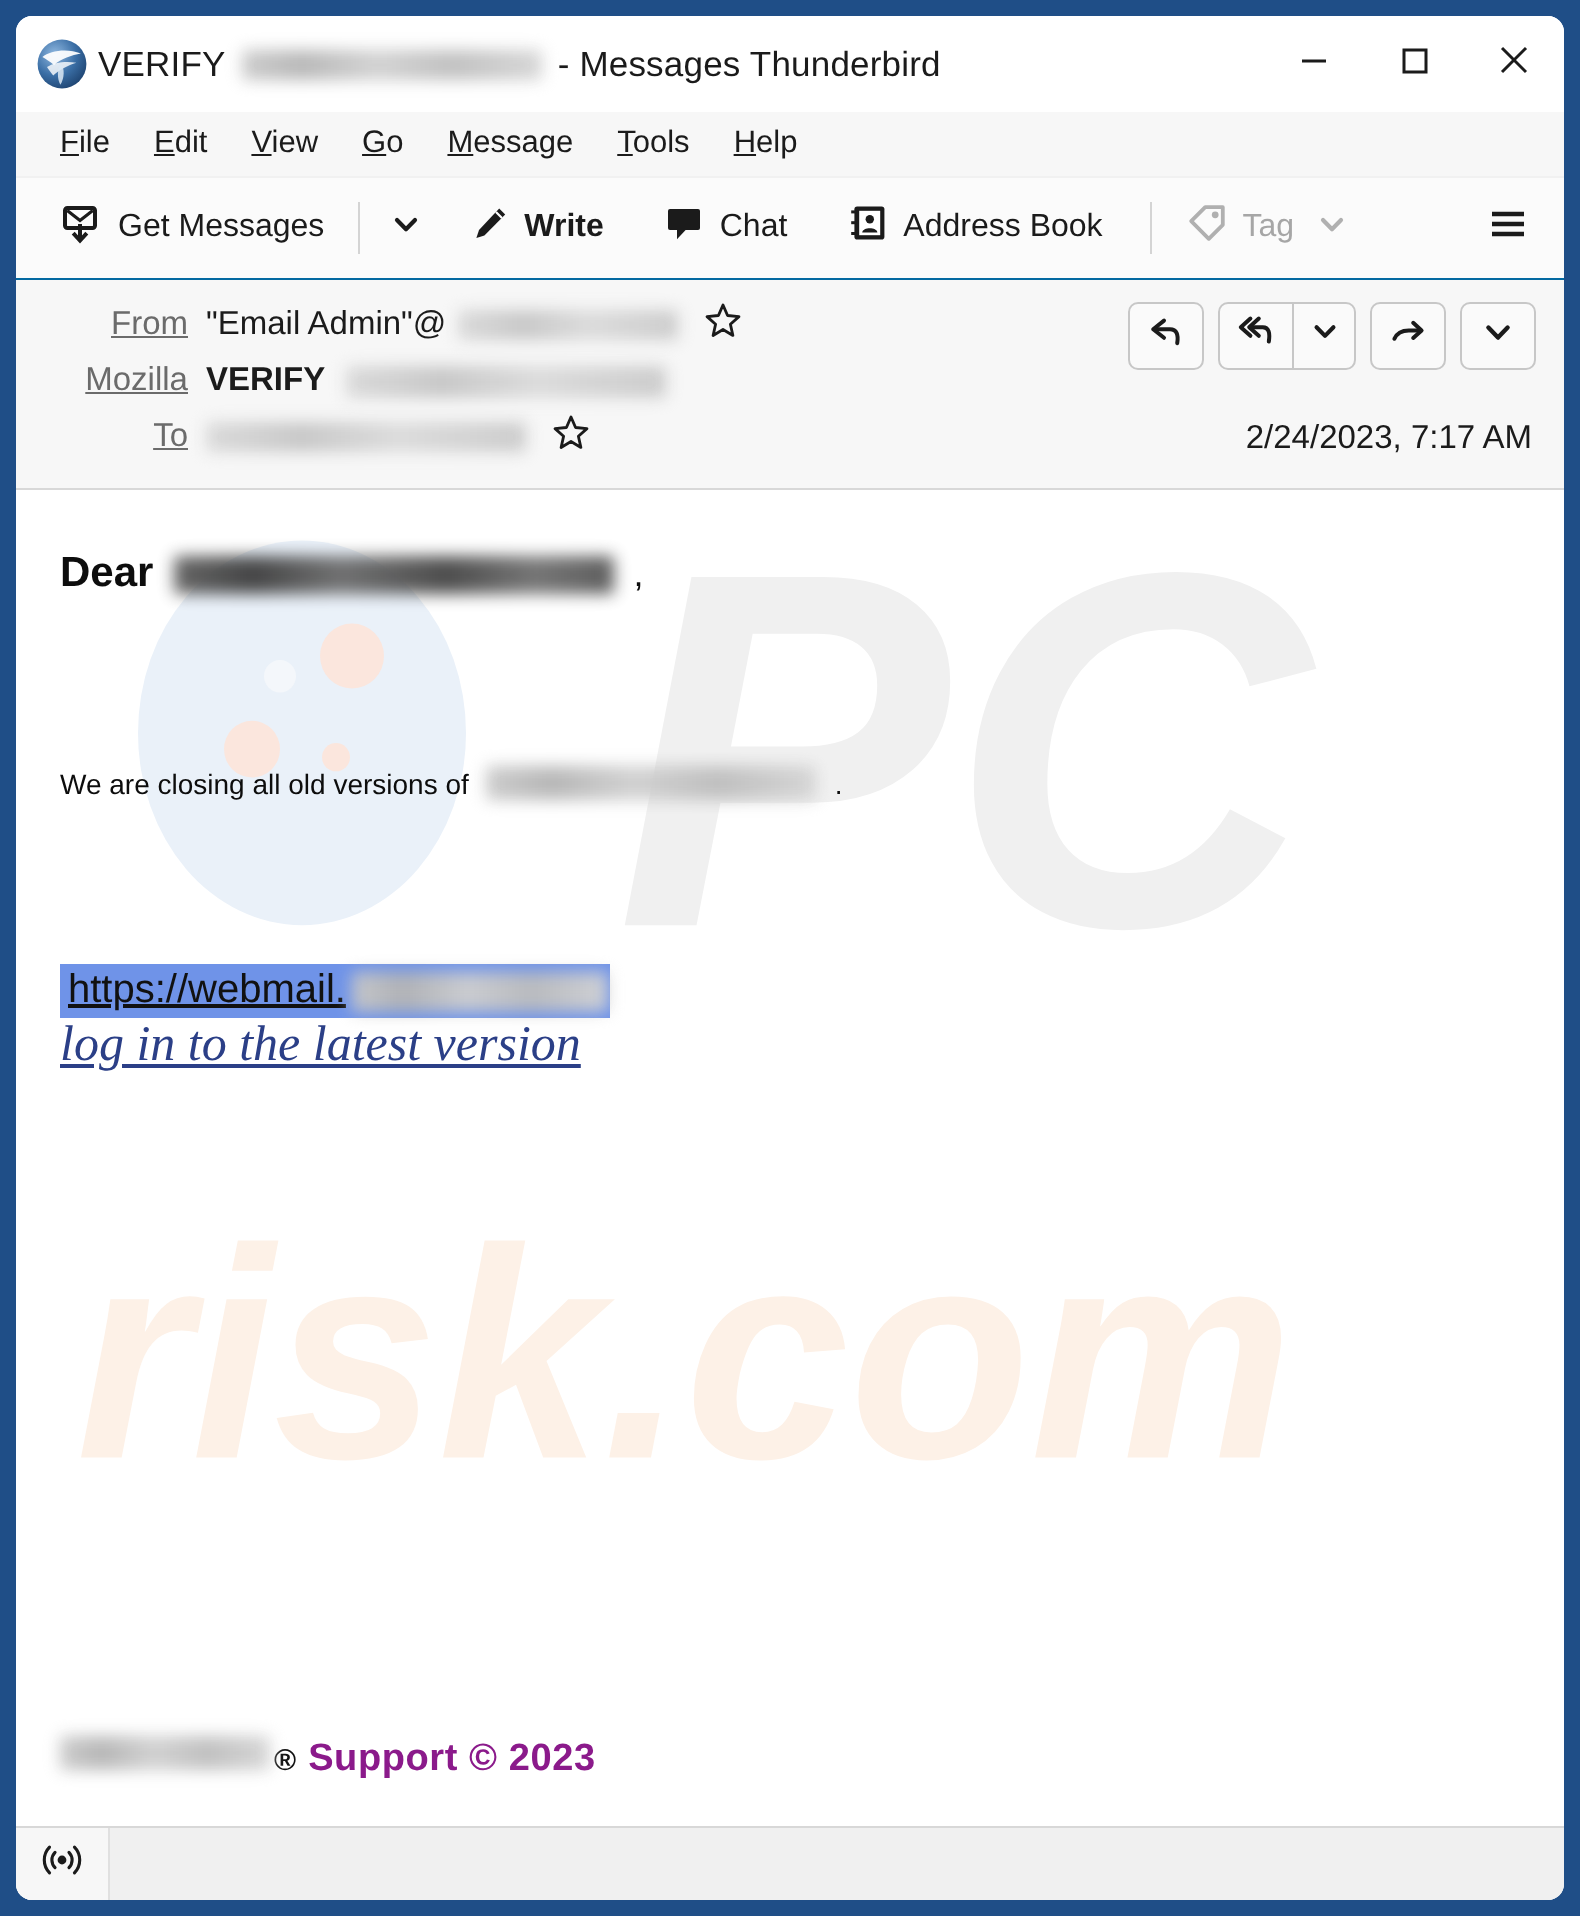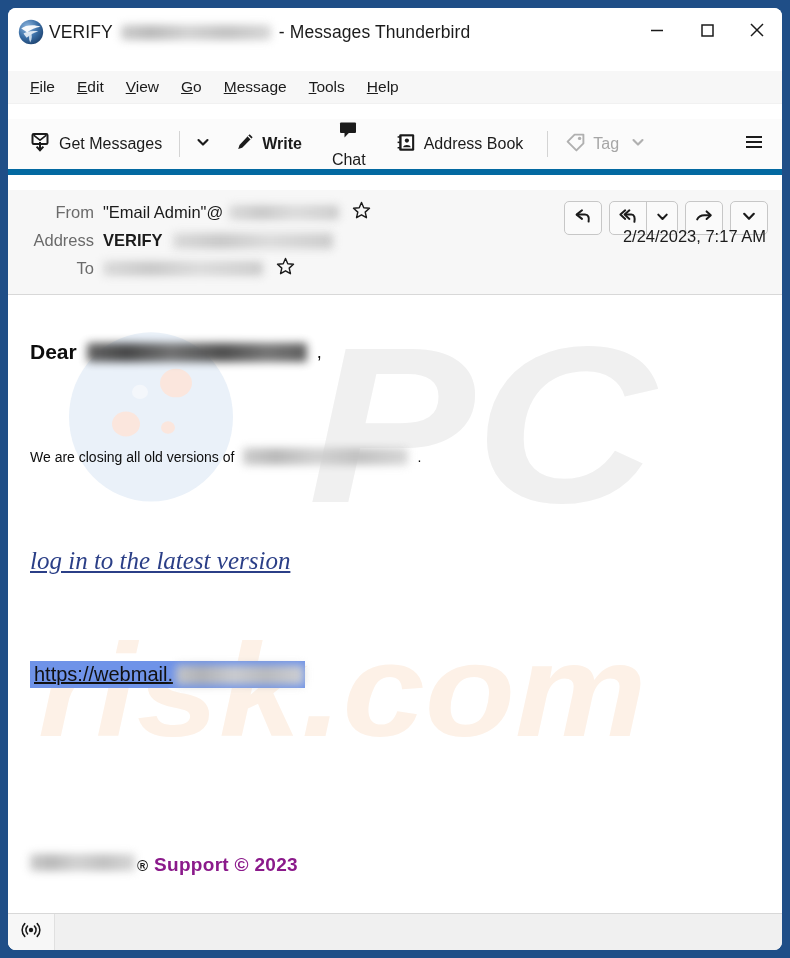--- a/index.html
+++ b/index.html
@@ -27,21 +27,20 @@
     position: absolute;
     left: 8px; top: 8px;
     width: 774px;
     height: 942px;
     background: #ffffff;
     border-radius: 8px;
     overflow: hidden;
     box-sizing: border-box;
     display: flex;
     flex-direction: column;
-    gap: 15px;
   }
 
   
   #titlebar {
     height: 48px;
     background: #ffffff;
     display: flex;
     align-items: center;
     flex: 0 0 auto;
     position: relative;
@@ -110,21 +109,21 @@
   .menu-item .ak { text-decoration: underline; }
 
   
   #toolbar {
     height: 50px;
     background: #fbfbfb;
     display: flex;
     align-items: center;
     padding: 0 10px 0 14px;
     flex: 0 0 auto;
-    border-bottom: 6px solid #0369a1;
+    border-bottom: 1px solid #0369a1;
   }
   .tb-btn {
     display: flex;
     align-items: center;
     gap: 7px;
     padding: 5px 8px;
     border-radius: 4px;
     cursor: default;
     color: #1b1b1b;
     font-size: 16px;
@@ -153,20 +152,21 @@
     min-height: 25px;
     margin-bottom: 3px;
   }
   .hdr-label {
     width: 72px;
     text-align: right;
     color: #6b6b6b;
     font-size: 16.5px;
     padding-right: 9px;
     flex: 0 0 auto;
+    text-decoration: underline;
   }
   .hdr-value {
     display: flex;
     align-items: center;
     font-size: 16.5px;
     color: #1b1b1b;
     gap: 6px;
   }
   .hdr-value b { font-weight: bold; }
   .star {
@@ -199,21 +199,21 @@
   }
   .act-group > div {
     width: 36px; height: 32px;
     display: flex; align-items: center; justify-content: center;
     cursor: default;
   }
   .act-group > div + div { border-left: 1px solid #c7c7c7; width: 30px; }
   #msg-date {
     position: absolute;
     right: 16px;
-    top: 37px;
+    top: 70px;
     font-size: 16.5px;
     color: #1b1b1b;
     white-space: nowrap;
   }
 
   
   #msg-body {
     flex: 1 1 auto;
     position: relative;
     background: #ffffff;
@@ -393,21 +393,21 @@
       </div>
       <div class="tb-btn" style="margin-left:10px;font-weight:bold;">
         <span>
           <svg width="20" height="20" viewBox="0 0 20 20">
             <path d="M14.6 2.3 L17.6 5.3 L7.2 15.7 L3.2 17 L4.5 13 Z" fill="#1b1b1b"></path>
             <path d="M13 4 L16 7" stroke="#ffffff" stroke-width="1.1"></path>
           </svg>
         </span>
         <span>Write</span>
       </div>
-      <div class="tb-btn" style="margin-left:14px;flex-direction:column;">
+      <div class="tb-btn" style="margin-left:14px;">
         <span>
           <svg width="21" height="21" viewBox="0 0 21 21">
             <rect x="2" y="3.5" width="16" height="10.5" rx="1" fill="#1b1b1b"></rect>
             <path d="M6.5 14 L6.5 18.6 L10.8 14 Z" fill="#1b1b1b"></path>
           </svg>
         </span>
         <span>Chat</span>
       </div>
       <div class="tb-btn" style="margin-left:14px;">
         <span>
@@ -456,21 +456,21 @@
           <span>"Email Admin"@</span>
           <span class="blur light" style="width:110px;height:15px;"></span>
           <span class="star">
             <svg width="19" height="19" viewBox="0 0 20 20">
                 <path d="M10 1.6 L12.4 7.1 L18.4 7.7 L13.9 11.7 L15.2 17.6 L10 14.5 L4.8 17.6 L6.1 11.7 L1.6 7.7 L7.6 7.1 Z" fill="none" stroke="#1b1b1b" stroke-width="1.5" stroke-linejoin="round"></path>
               </svg>
           </span>
         </div>
       </div>
       <div class="hdr-row">
-        <div class="hdr-label">Address</div>
+        <div class="hdr-label">Mozilla</div>
         <div class="hdr-value">
           <b>VERIFY</b>
           <span class="blur light" style="width:160px;height:16px;margin-left:4px;"></span>
         </div>
       </div>
       <div class="hdr-row">
         <div class="hdr-label">To</div>
         <div class="hdr-value">
           <span class="blur light" style="width:160px;height:15px;"></span>
           <span class="star">
@@ -549,28 +549,28 @@
         </div>
 
         <div class="line-closing">
           <span>We are closing all old versions of</span>
           <span class="blur" style="width:165px;height:17px;"></span>
           <span>.</span>
         </div>
 
 
         <div>
-          <a id="phish-link" href="#">log in to the latest version</a>
-        </div>
-
-        <div>
           <span id="url-selected">
             <span class="utext">https://webmail.</span>
             <span class="blur" style="width:128px;height:20px;"></span>
           </span>
+        </div>
+
+        <div>
+          <a id="phish-link" href="#">log in to the latest version</a>
         </div>
       </div>
 
       <div id="footer-line">
         <span class="blur" style="width:105px;height:17px;margin-right:2px;"></span>
         <span class="reg">®</span>
         <span class="support">Support © 2023</span>
       </div>
     </div>
 

